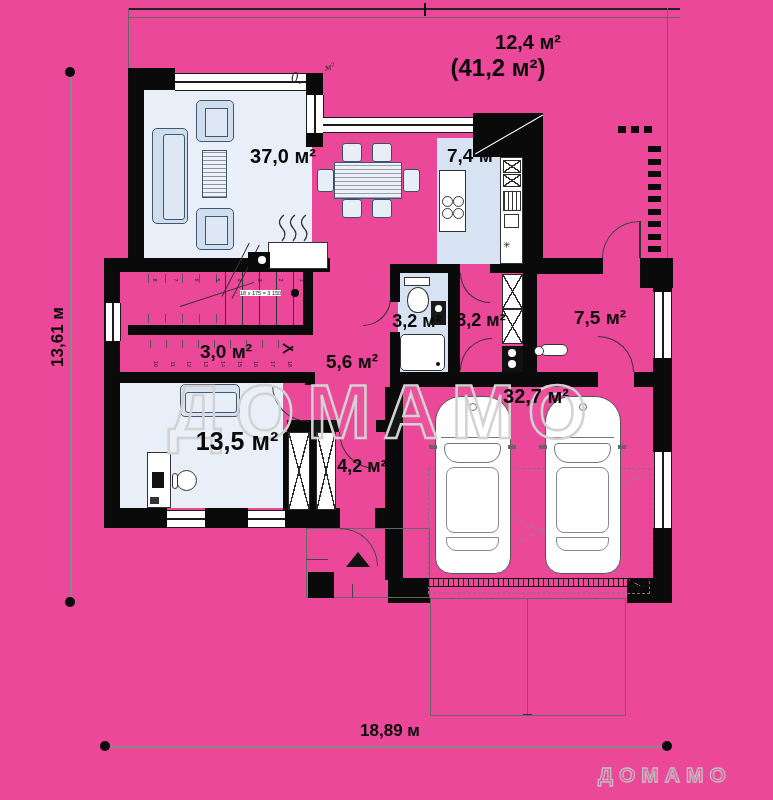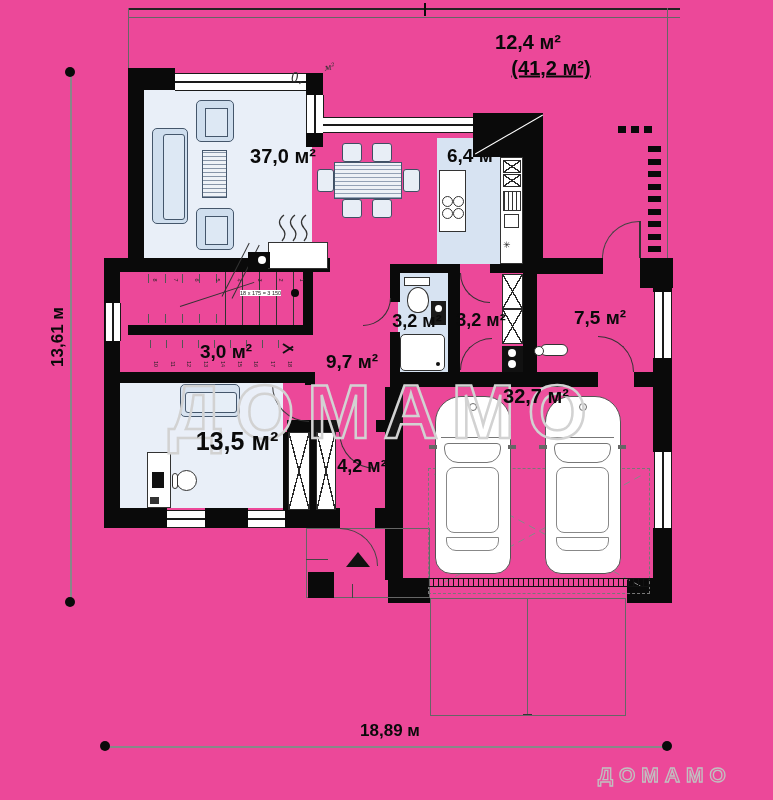--- a/index.html
+++ b/index.html
@@ -39,21 +39,21 @@
 <body>
 
 <div id="canvas">
 
   <div class="thin" style="left:128px;top:8px;width:552px;height:2px;background:#222;"></div>
   <div class="thin" style="left:128px;top:17px;width:552px;height:1px;"></div>
   <div class="thin" style="left:128px;top:8px;width:1px;height:60px;"></div>
   <div class="thin" style="left:667px;top:8px;width:1px;height:250px;"></div>
   <div class="wall" style="left:424px;top:3px;width:2px;height:13px;"></div>
   <div class="lab" style="left:528px;top:42px;font-size:20px;">12,4 м²</div>
-  <div class="lab" style="left:551px;top:68px;font-size:20px;text-decoration:underline;">(41,2 м²)</div>
+  <div class="lab" style="left:498px;top:68px;font-size:24px;">(41,2 м²)</div>
 
   <div class="dash" style="left:618px;top:126px;width:8px;height:7px;"></div>
   <div class="dash" style="left:631px;top:126px;width:8px;height:7px;"></div>
   <div class="dash" style="left:644px;top:126px;width:8px;height:7px;"></div>
   <div class="dash" style="left:648px;top:146px;width:13px;height:6px;"></div>
   <div class="dash" style="left:648px;top:159px;width:13px;height:6px;"></div>
   <div class="dash" style="left:648px;top:171px;width:13px;height:6px;"></div>
   <div class="dash" style="left:648px;top:184px;width:13px;height:6px;"></div>
   <div class="dash" style="left:648px;top:196px;width:13px;height:6px;"></div>
   <div class="dash" style="left:648px;top:209px;width:13px;height:6px;"></div>
@@ -268,26 +268,26 @@
   <div class="arc" style="left:340px;top:528px;width:38px;height:38px;border-top:1px solid #444;border-right:1px solid #444;border-top-right-radius:100% 100%;"></div>
   <div class="abs" style="left:346px;top:552px;width:0;height:0;border-left:12px solid transparent;border-right:12px solid transparent;border-bottom:15px solid #111;z-index:6;"></div>
   <div class="thin" style="left:306px;top:559px;width:22px;height:1px;background:#444;"></div>
   <div class="thin" style="left:352px;top:584px;width:1px;height:14px;background:#444;"></div>
 
   <div class="abs" style="left:430px;top:598px;width:196px;height:118px;border:1px solid #666;box-sizing:border-box;"></div>
   <div class="thin" style="left:527px;top:598px;width:1px;height:118px;"></div>
   <div class="thin" style="left:523px;top:714px;width:9px;height:1px;background:#333;"></div>
 
   <div class="lab" style="left:283px;top:156px;font-size:20px;">37,0 м²</div>
-  <div class="lab" style="left:473px;top:156px;font-size:19px;">6,4 м²</div>
+  <div class="lab" style="left:473px;top:156px;font-size:19px;">7,4 м²</div>
   <div class="lab" style="left:417px;top:321px;font-size:18px;">3,2 м²</div>
   <div class="lab" style="left:481px;top:320px;font-size:18px;">3,2 м²</div>
   <div class="lab" style="left:600px;top:318px;font-size:19px;">7,5 м²</div>
   <div class="lab" style="left:226px;top:352px;font-size:19px;">3,0 м²</div>
-  <div class="lab" style="left:352px;top:362px;font-size:19px;">9,7 м²</div>
+  <div class="lab" style="left:352px;top:362px;font-size:19px;">5,6 м²</div>
   <div class="lab" style="left:237px;top:441px;font-size:25px;">13,5 м²</div>
   <div class="lab" style="left:362px;top:466px;font-size:18px;">4,2 м²</div>
   <div class="lab" style="left:536px;top:396px;font-size:20px;">32,7 м²</div>
 
   <div class="thin" style="left:70px;top:72px;width:1.5px;height:530px;background:#888;"></div>
   <div class="dot" style="left:65px;top:67px;width:10px;height:10px;"></div>
   <div class="dot" style="left:65px;top:597px;width:10px;height:10px;"></div>
   <div class="lab" style="left:58px;top:337px;font-size:17px;transform:translate(-50%,-50%) rotate(-90deg);">13,61 м</div>
 
   <div class="thin" style="left:105px;top:746px;width:562px;height:1.5px;background:#888;"></div>

